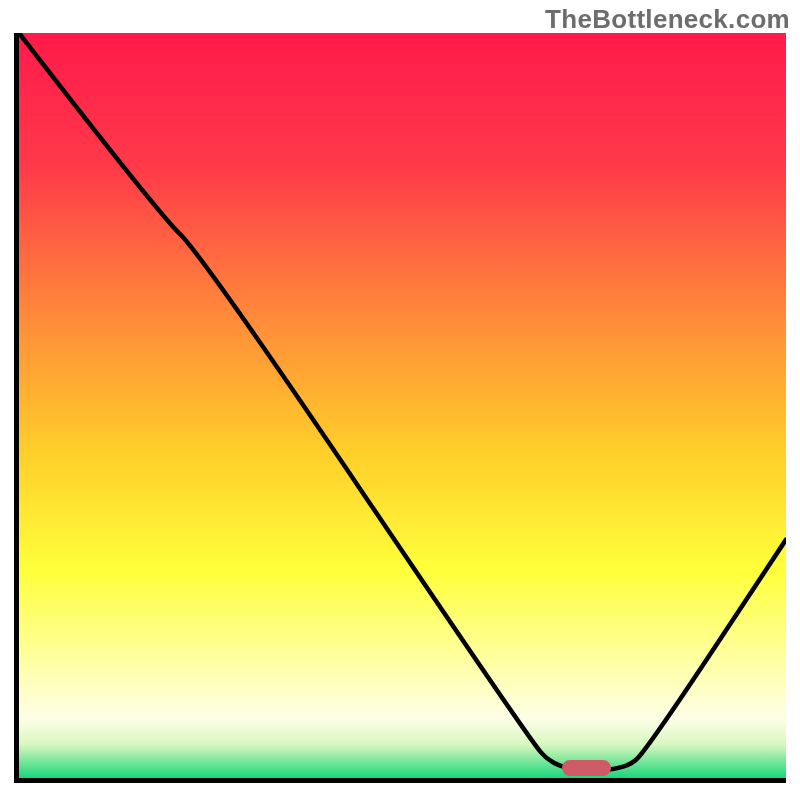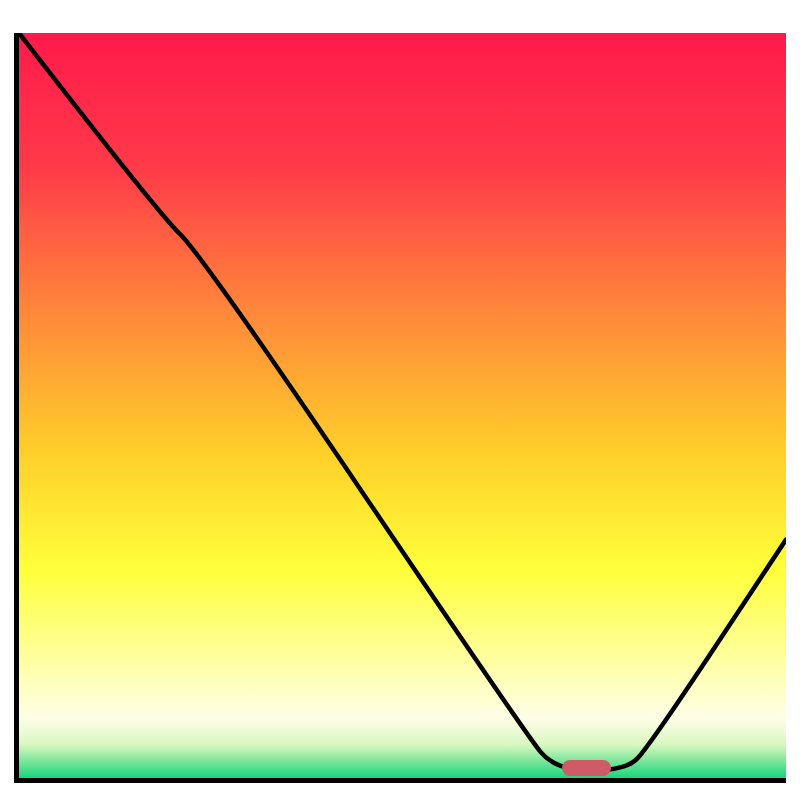--- a/index.html
+++ b/index.html
@@ -56,20 +56,21 @@
     height: 16px;
     background: #cf5b67;
     border-radius: 8px;
   }
 </style>
 </head>
 <body>
 
 <div class="chart-frame">
 
+  <div class="watermark">TheBottleneck.com</div>
 
   <div class="axes"></div>
 
   <svg class="gradient-svg" viewBox="0 0 767 745" preserveAspectRatio="none">
     <defs>
       <linearGradient id="bg-grad" x1="0" y1="0" x2="0" y2="1">
           <stop offset="0%" stop-color="#ff1a4b"></stop>
           <stop offset="18%" stop-color="#ff3a49"></stop>
           <stop offset="38%" stop-color="#ff8a3a"></stop>
           <stop offset="56.00000000000001%" stop-color="#ffce2a"></stop>

